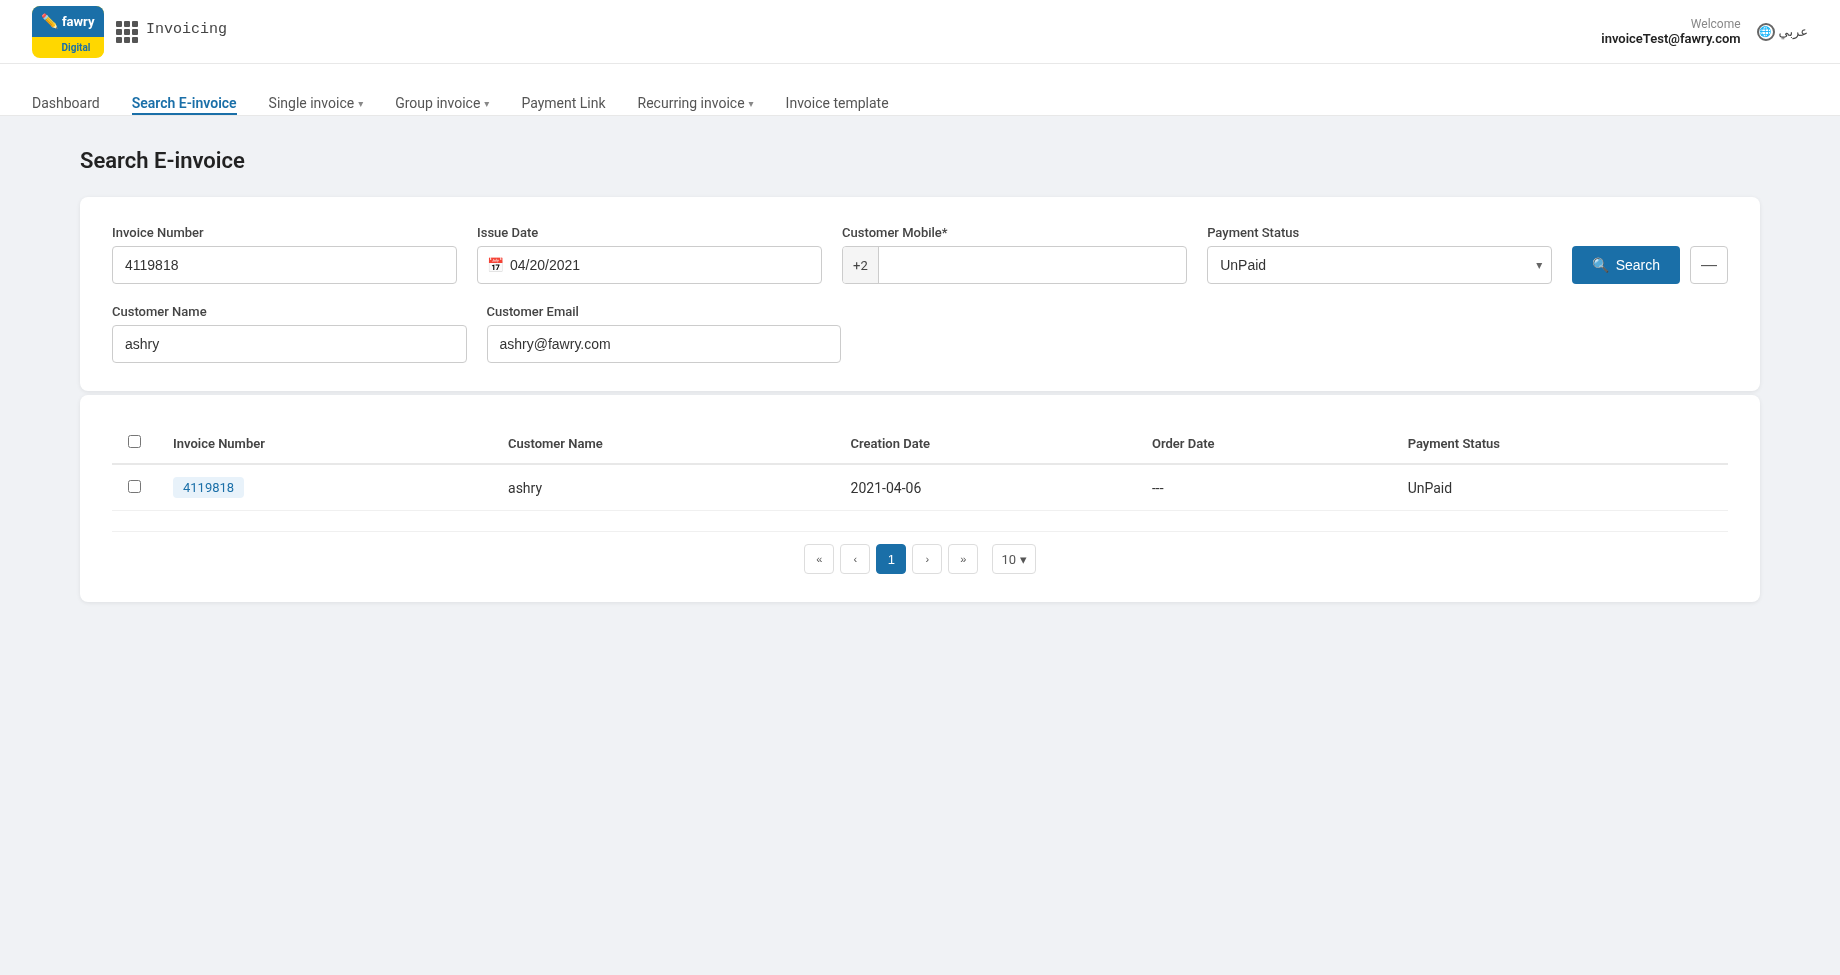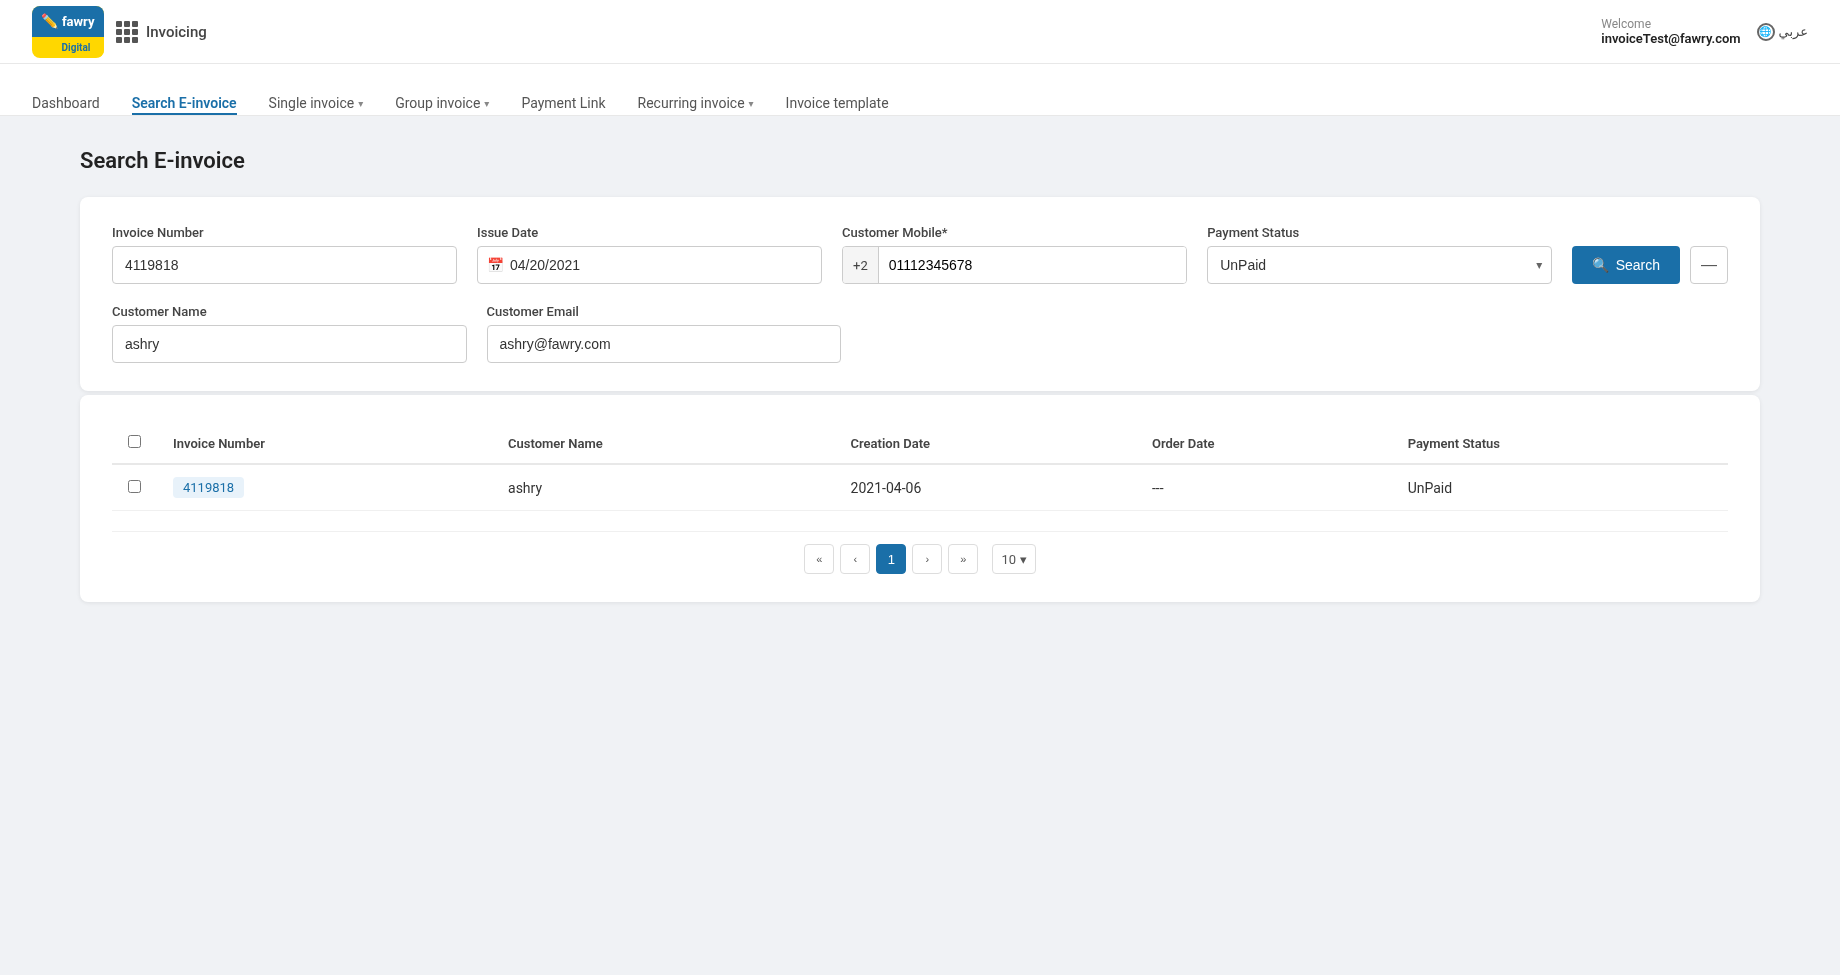--- a/index.html
+++ b/index.html
@@ -61,42 +61,43 @@
       font-weight: bold;
       font-size: 10px;
       margin-left: 16px;
     }
     .pencil-icon {
       color: #fff;
       font-size: 14px;
     }
     .invoicing-label {
       display: flex;
-      align-items: center;
       gap: 8px;
       font-size: 15px;
       color: #444;
       font-weight: 500;
+      font-family: Liberation Mono, monospace;
     }
     .grid-icon {
       display: grid;
       grid-template-columns: repeat(3,6px);
       grid-template-rows: repeat(3,6px);
       gap: 2px;
     }
     .grid-dot {
       background: #555;
       border-radius: 1px;
     }
     .top-nav-right {
       display: flex;
       align-items: center;
       gap: 16px;
     }
     .welcome-block {
+      text-align: right;
     }
     .welcome-text {
       font-size: 12px;
       color: #888;
     }
     .user-email {
       font-size: 13px;
       font-weight: 600;
       color: #222;
     }
@@ -470,21 +471,20 @@
         <div class="date-input-wrapper">
           <span class="cal-icon">📅</span>
           <input type="text" class="form-input" value="04/20/2021" style="">
         </div>
       </div>
 
       <div class="form-group">
         <label class="form-label">Customer Mobile*</label>
         <div class="phone-input-wrapper">
           <span class="phone-prefix">+2</span>
-          <input type="text" class="phone-input" value="01112345678" style="">
         </div>
       </div>
 
       <div class="form-group">
         <label class="form-label">Payment Status</label>
         <div class="select-wrapper">
           <select class="form-select">
             <option>UnPaid</option>
             <option>Paid</option>
             <option>All</option>

